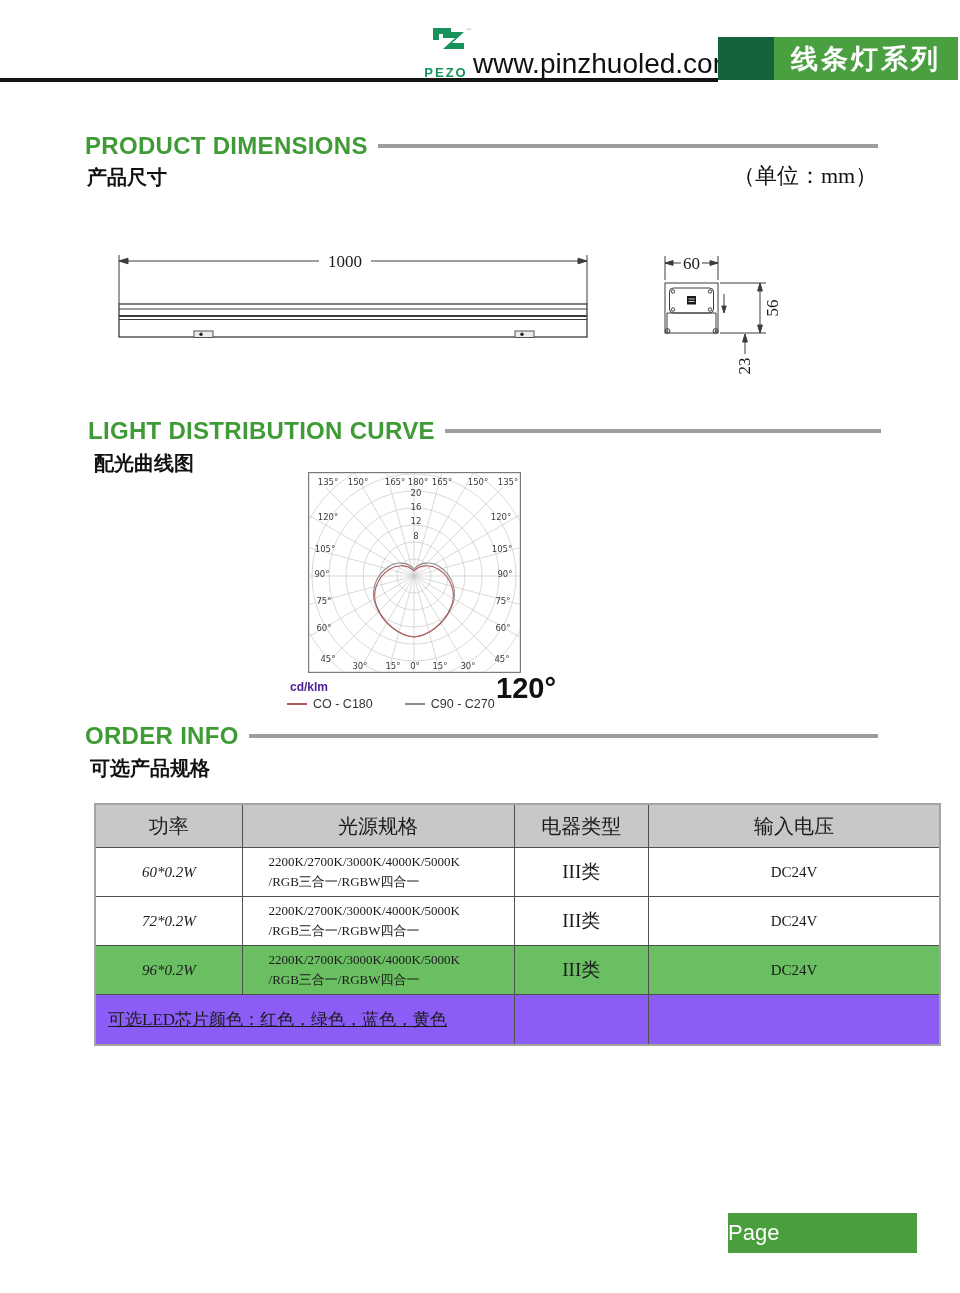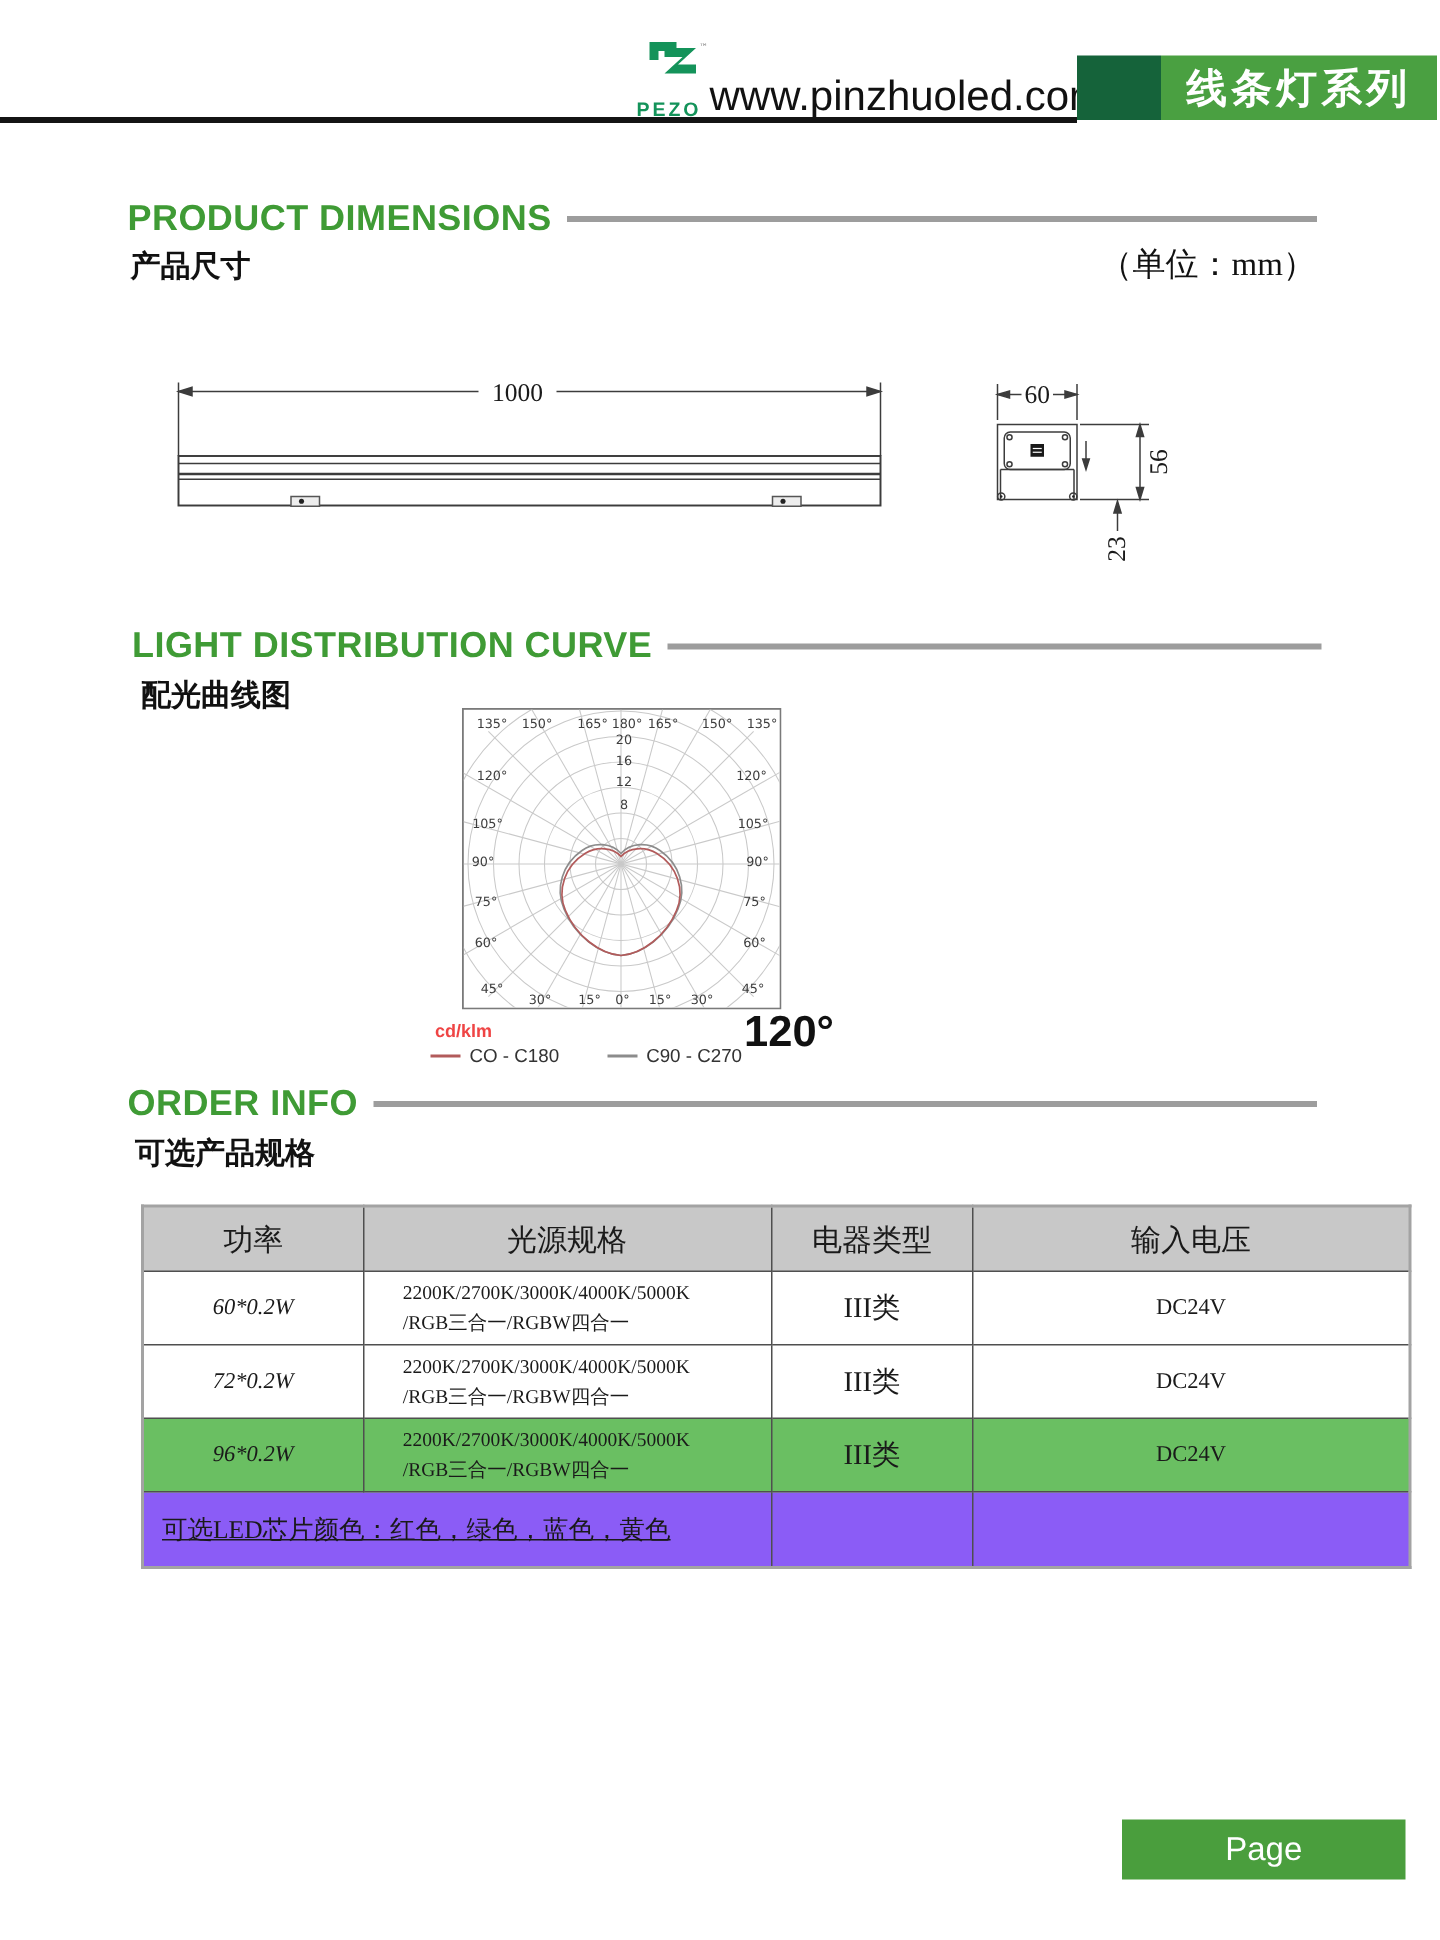--- a/index.html
+++ b/index.html
@@ -24,21 +24,21 @@
   .unit-note{position:absolute;left:733px;top:161px;font-family:"Liberation Serif","DejaVu Serif",serif;font-size:22px;color:#111;}
 
   
   .drawing{position:absolute;}
   .draw-stroke{stroke:#3c3c3c;stroke-width:1;fill:none;}
   .dim-text{font-family:"Liberation Serif","DejaVu Serif",serif;font-size:17px;fill:#1a1a1a;}
 
   
   .polar{position:absolute;left:308px;top:472px;}
   .polar text{font-family:"DejaVu Sans",sans-serif;font-size:8.5px;fill:#3c3c3c;}
-  .legend-unit{position:absolute;left:290px;top:680px;font-size:12px;font-weight:bold;color:#ef4444;}
+  .legend-unit{position:absolute;left:290px;top:680px;font-size:12px;font-weight:bold;color:#4c1d95;}
   .legend-row{position:absolute;left:287px;top:697px;display:flex;align-items:center;gap:10px;font-size:12.5px;color:#333;}
   .legend-item{display:flex;align-items:center;gap:6px;margin-right:22px;}
   .dash{width:20px;height:2px;display:inline-block;}
   .dash-red{background:#b25b5b;}
   .dash-gray{background:#8c8c8c;}
   .beam-angle{position:absolute;left:496px;top:672px;font-size:29px;font-weight:bold;color:#111;}
 
   
   .order-table{position:absolute;left:94px;top:803px;width:847px;border-collapse:collapse;
                font-family:"Liberation Serif","DejaVu Serif",serif;border:2px solid #a3a3a3;table-layout:fixed;}
@@ -53,21 +53,21 @@
   .c-power{font-size:15px;font-style:italic;}
   .c-spec{text-align:left !important;padding-left:26px !important;font-size:13px;line-height:1.55;}
   .c-spec div:empty{display:none;}
   .c-type{font-size:19px;}
   .c-volt{font-size:15px;}
   .tfoot-row td{background:#8b5cf6;height:51px;text-decoration:underline;}
   .c-note{text-align:left !important;padding-left:12px !important;font-size:17px;}
 
   
   .page-box{position:absolute;left:728px;top:1213px;width:189px;height:40px;background:#4a9e3d;
-            display:flex;align-items:center;justify-content:center;color:#fff;font-size:22px;margin-left:20px;}
+            display:flex;align-items:center;color:#fff;font-size:22px;}
 </style>
 </head>
 <body>
 
 <div class="page">
 
   <svg class="logo" width="52" height="56" viewBox="0 0 52 56">
     <g fill="#14935a">
       <path d="M13 3 h18 v6 h-12 v6 h-6 z"></path>
       <path d="M23 7 h21 l-12 11 h12 v6 h-21 l12 -11 h-12 z"></path>

